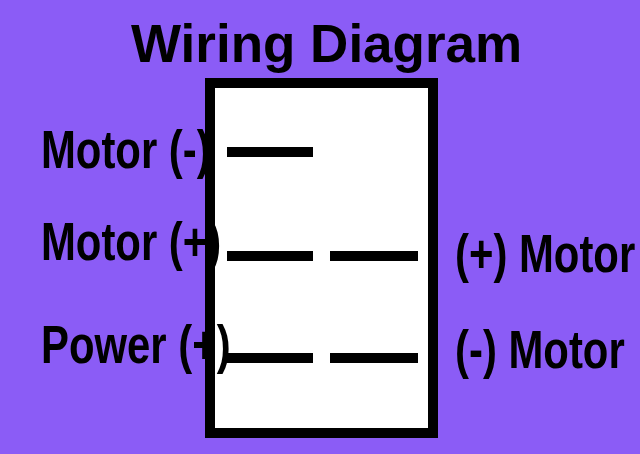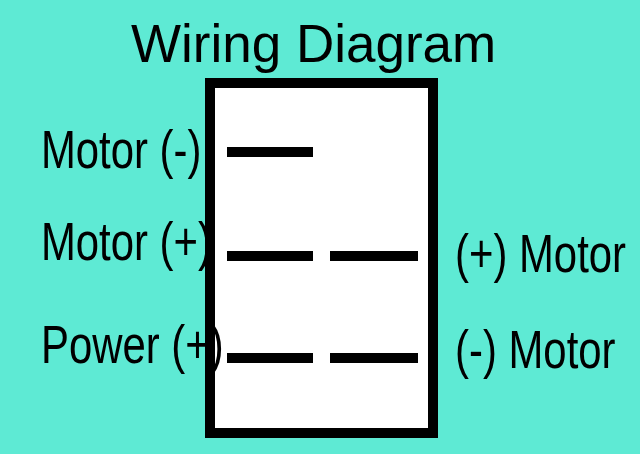--- a/index.html
+++ b/index.html
@@ -4,24 +4,24 @@
 <style>
   html, body {
     margin: 0;
     padding: 0;
     background: #ffffff;
   }
   .stage {
     position: relative;
     width: 640px;
     height: 454px;
-    background: #5eead4;
+    background: #8b5cf6;
     overflow: hidden;
     font-family: "Liberation Sans", sans-serif;
-    font-weight: normal;
+    font-weight: bold;
     color: #000000;
   }
   .title {
     position: absolute;
     left: 131px;
     top: 17px;
     font-size: 53px;
     line-height: 1;
     white-space: nowrap;
   }

